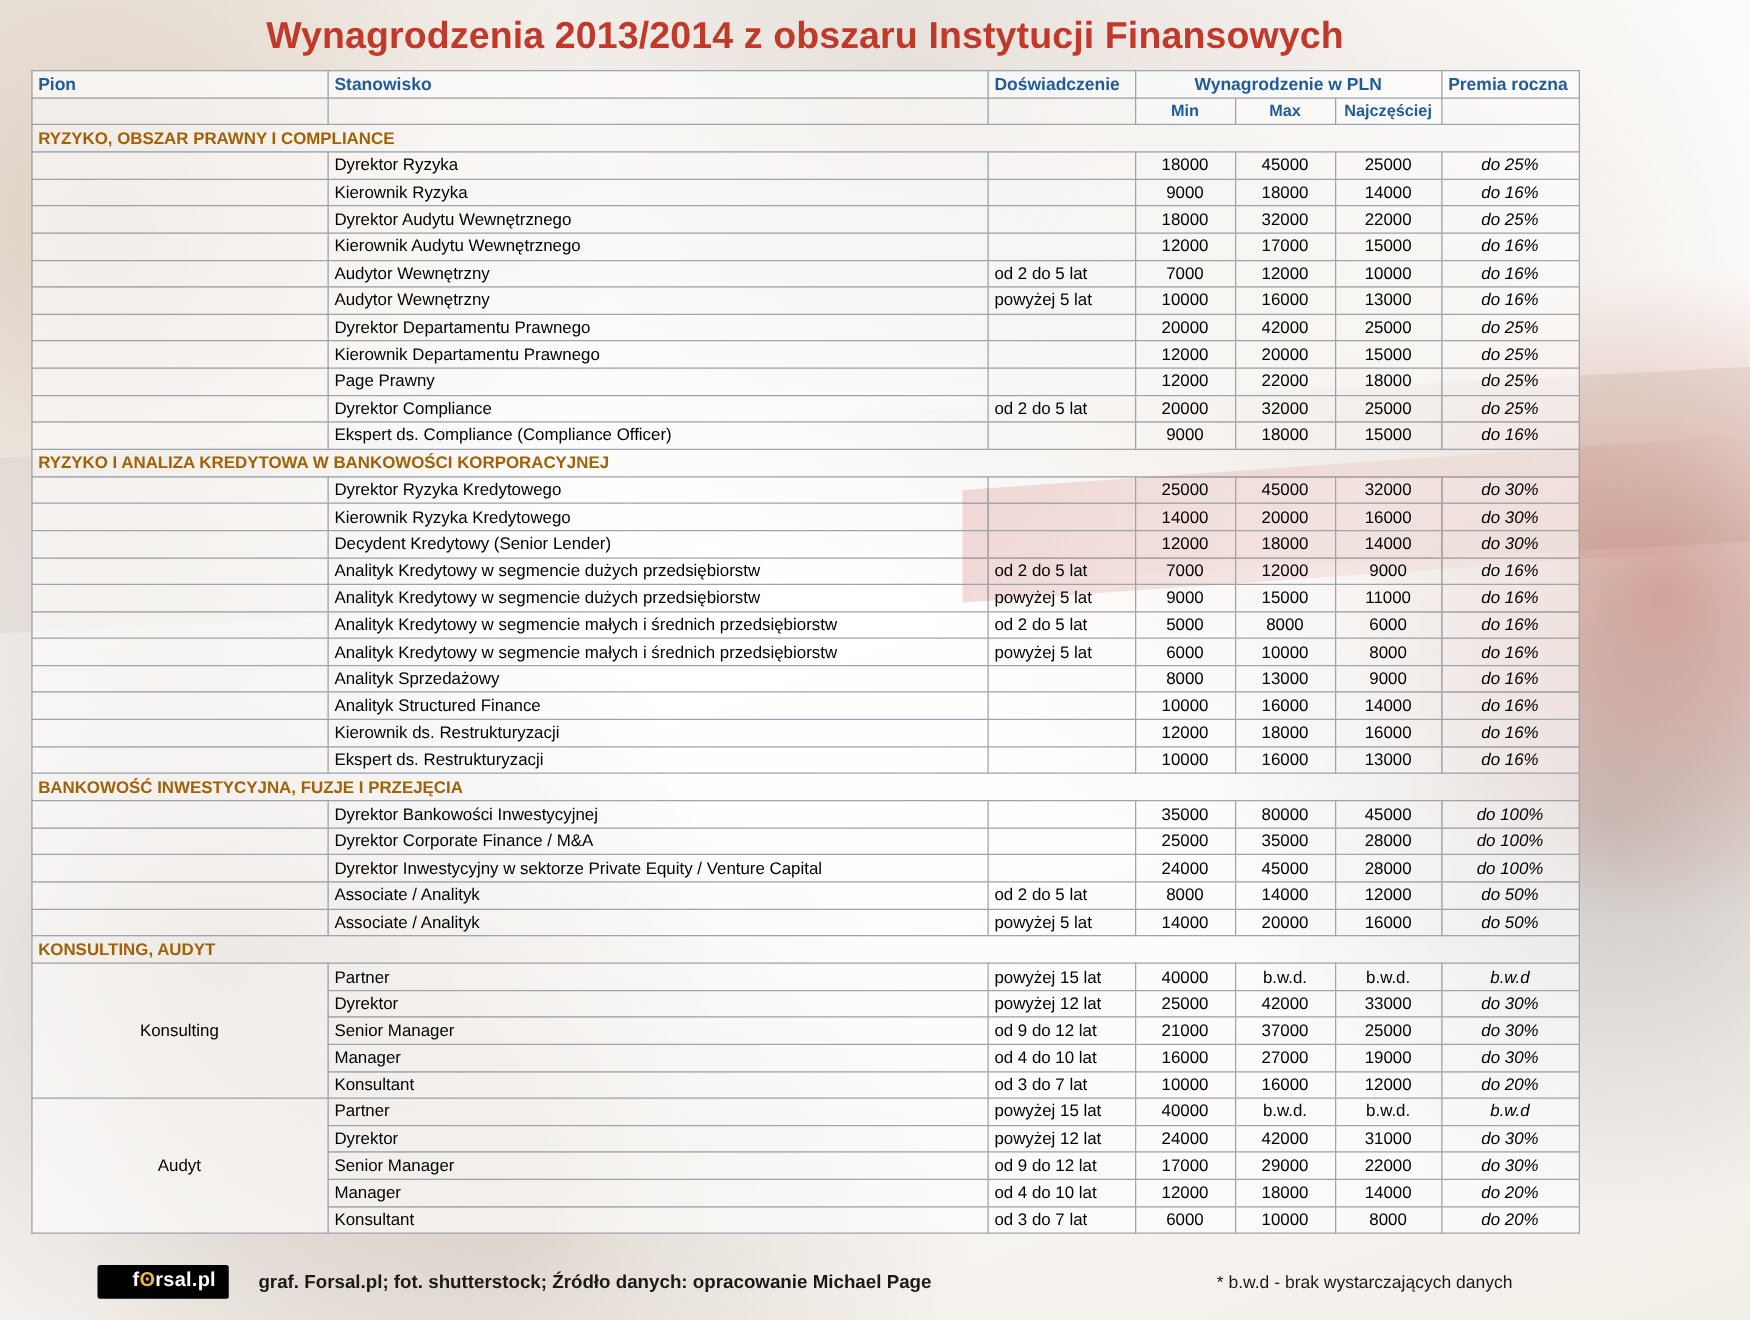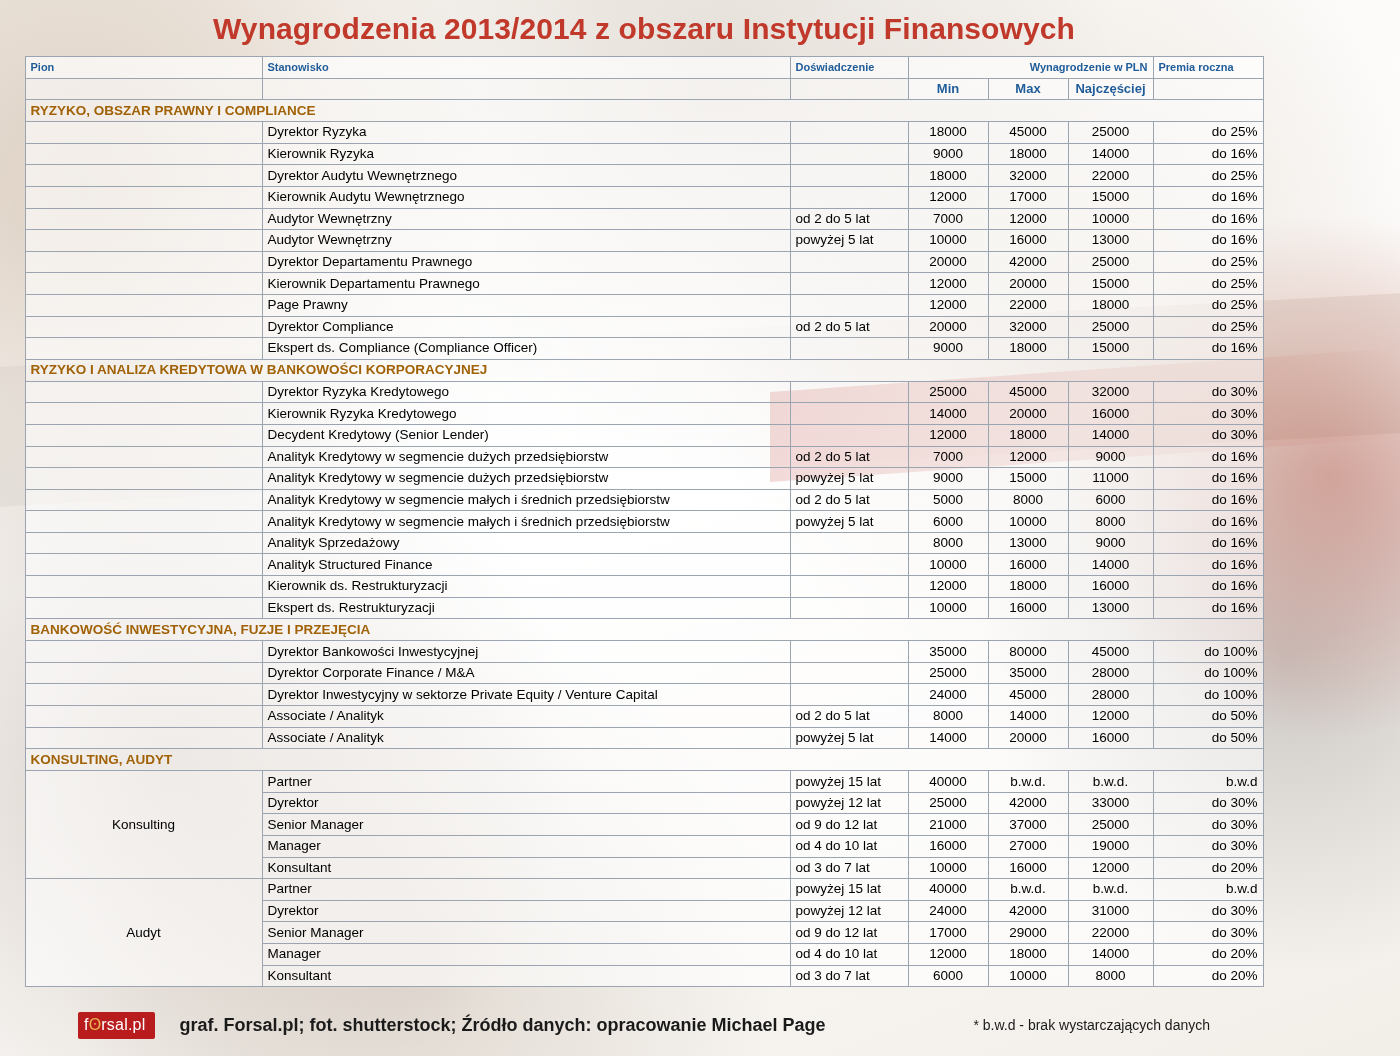--- a/index.html
+++ b/index.html
@@ -93,26 +93,26 @@
   col.c-dosw     { width: 118px; }
   col.c-min      { width: 80px; }
   col.c-max      { width: 80px; }
   col.c-naj      { width: 85px; }
   col.c-prem     { width: 110px; }
 
   
   .hdr th {
     color: #1f5c99;
     font-weight: bold;
-    font-size: 11px;
+    font-size: 14px;
     background: rgba(255,255,255,0.70);
     text-align: left;
     height: 23px;
   }
-  .hdr th.center { text-align: right; margin-left: 24px; }
+  .hdr th.center { text-align: center; margin-left: 24px; }
   .hdr2 th {
     color: #1f5c99;
     font-weight: bold;
     font-size: 13px;
     text-align: center;
     background: rgba(255,255,255,0.70);
     height: 22px;
   }
   .hdr2 th.blank { background: rgba(255,255,255,0.55); }
 
@@ -126,50 +126,50 @@
   }
 
   
   tr.data td { background: rgba(255,255,255,0.62); }
   td.pion    { text-align: center; }
   td.stan    { text-align: left; }
   td.dosw    { text-align: left; }
   td.min     { text-align: center; background: rgba(246,243,238,0.72); }
   td.max     { text-align: center; background: rgba(246,241,236,0.72); }
   td.naj     { text-align: center; background: rgba(249,244,241,0.72); }
-  td.prem    { text-align: right; padding-left: 8px; background: rgba(250,246,243,0.72); }
+  td.prem    { text-align: center; padding-left: 8px; background: rgba(250,246,243,0.72); font-style: italic; }
 
   td.empty { background: rgba(255,255,255,0.62); }
 
   
   .footer {
     position: absolute;
     left: 0; right: 0;
     bottom: 14px;
     height: 34px;
     display: flex;
     align-items: center;
     padding: 0 78px 0 78px;
     box-sizing: border-box;
     z-index: 3;
   }
   .logo {
-    background: #b91c1c;
+    background: #000000;
     color: #ffffff;
     font-size: 16px;
-    font-weight: normal;
-    padding: 4px 10px 5px 6px;
+    font-weight: bold;
+    padding: 4px 10px 5px 28px;
     border-radius: 2px;
     letter-spacing: 0.2px;
     margin-right: 24px;
     white-space: nowrap;
   }
   .logo .o { color: #e8b84b; }
   .credits {
-    font-size: 18px;
+    font-size: 15px;
     font-weight: bold;
     color: #1a1a1a;
   }
   .note {
     margin-left: auto;
     font-size: 14px;
     color: #1a1a1a;
   }
 </style>
 </head>

